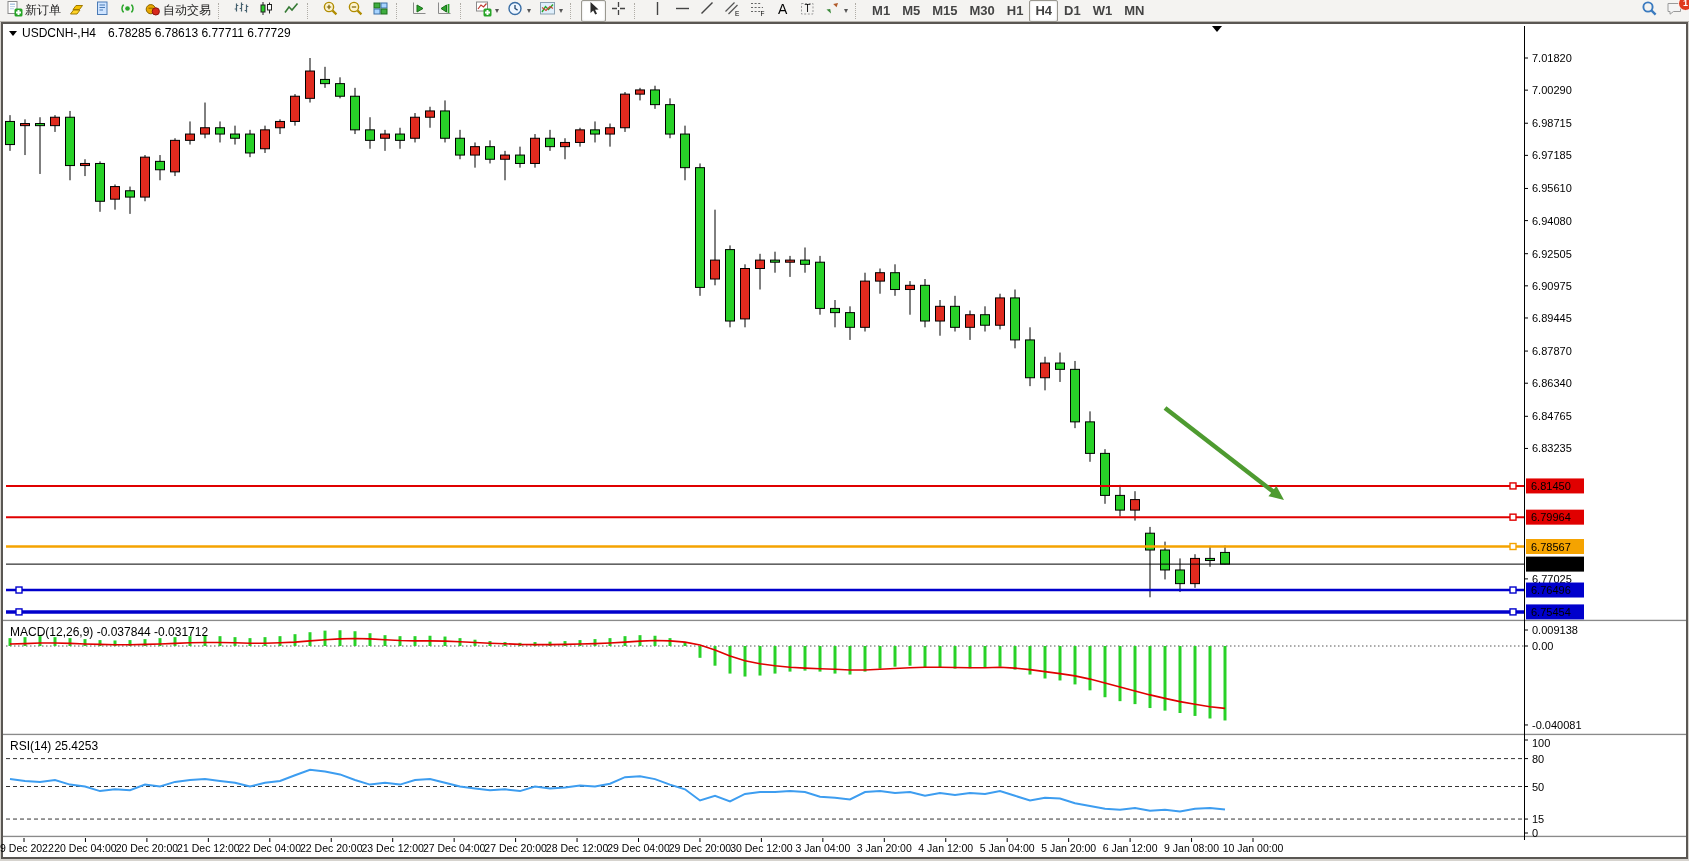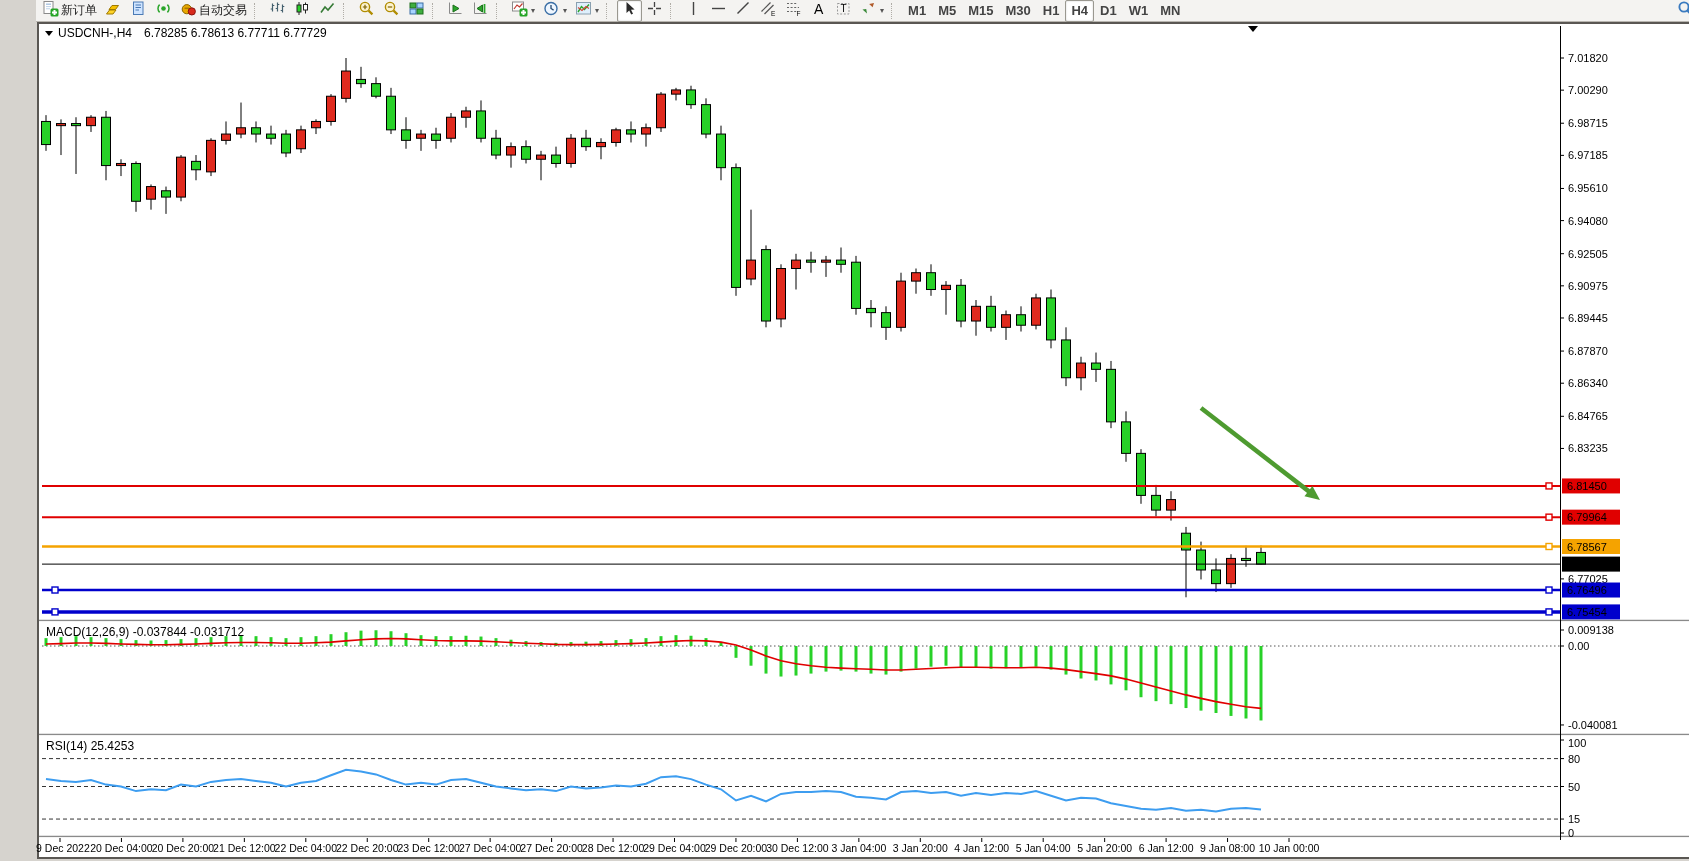--- a/index.html
+++ b/index.html
@@ -1,17 +1,17 @@
 <!DOCTYPE html>
 <html><head>
 <meta charset="utf-8">
 <style>
   html,body{margin:0;padding:0;background:#d6d3ce;width:1689px;height:861px;overflow:hidden;
     font-family:"Liberation Sans",sans-serif;}
-  #stage{position:relative;width:1517px;height:861px;margin-left:36px;}
+  #stage{position:relative;width:1517px;height:861px;}
   
   #toolbar{position:absolute;left:0;top:0;width:1689px;height:22px;background:#f4f3f1;
     border-bottom:1px solid #b9b6b0;display:flex;align-items:center;z-index:5;padding:0 2px;box-sizing:border-box;}
   .tb-group{display:flex;align-items:center;height:22px;}
   .tb-sep{width:6px;height:16px;border-left:1px dotted #b0ada7;margin:0 4px 0 3px;}
   .tb-btn{display:flex;align-items:center;height:20px;padding:0 3px;border:1px solid transparent;
     border-radius:2px;cursor:default;gap:2px;background:transparent;}
   .tb-btn.selected{background:#ffffff;border:1px solid #9a9890;box-shadow:inset 0 0 2px #ccc;text-align:right;}
   .tb-btn .lbl{font-size:12px;color:#222;white-space:nowrap;}
   .tb-btn .caret{font-size:8px;color:#555;margin-left:1px;}

